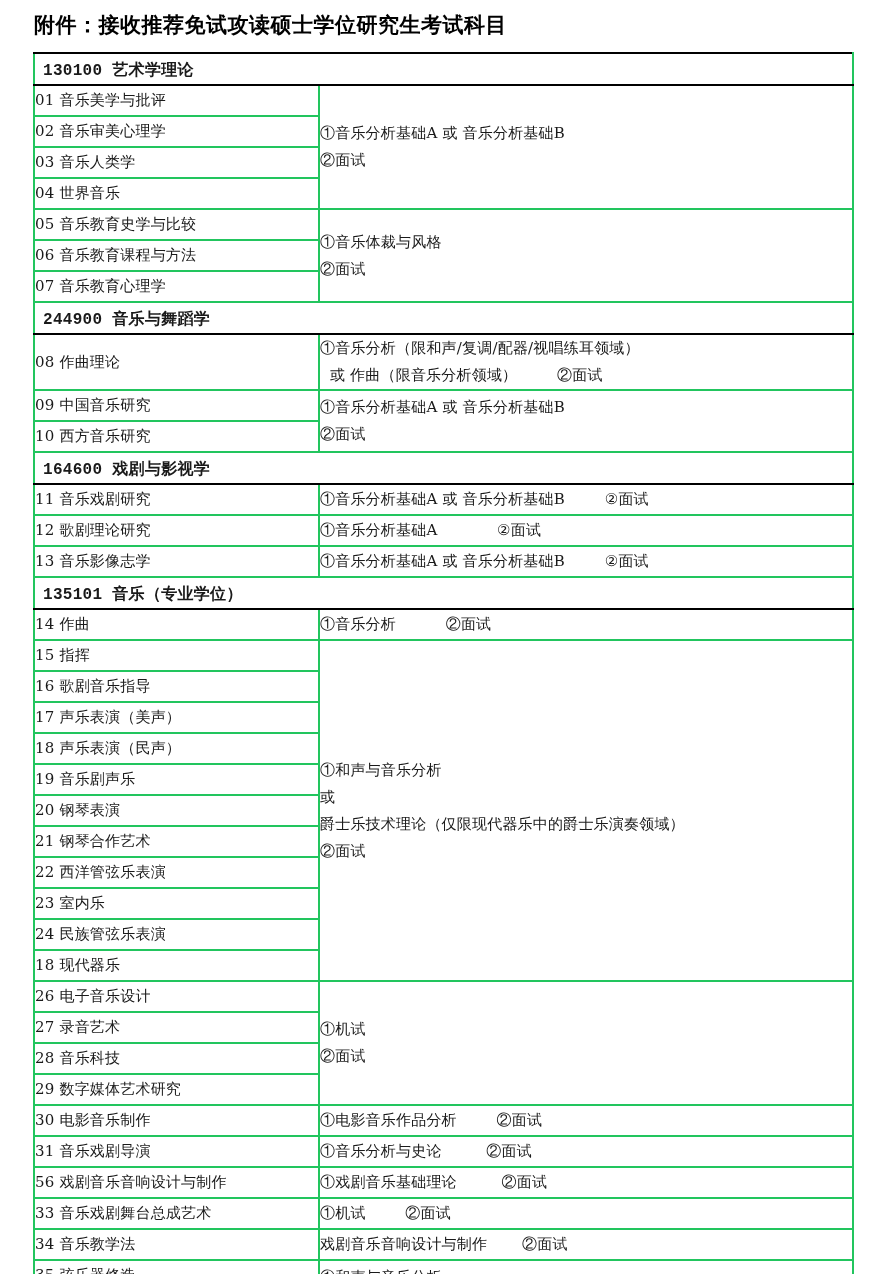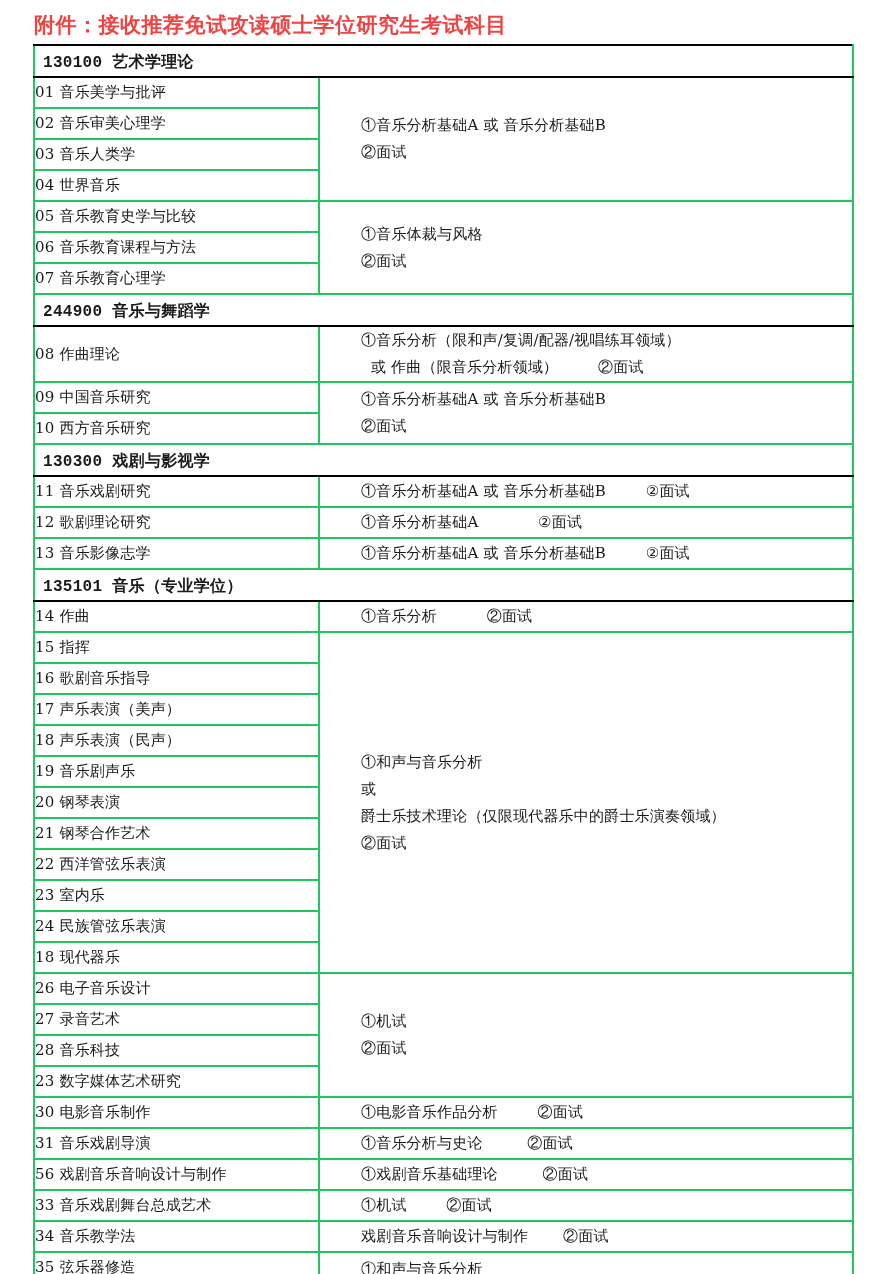--- a/index.html
+++ b/index.html
@@ -18,22 +18,22 @@
     position: relative;
     width: 888px;
     height: 1274px;
     box-sizing: border-box;
     padding: 0;
   }
   .doc-title {
     font-size: 21px;
     font-weight: 700;
     letter-spacing: 0.5px;
-    color: #ef4444;
-    padding: 10px 0 4px 34px;
+    color: #000000;
+    padding: 10px 0 12px 34px;
     line-height: 30px;
     white-space: nowrap;
   }
   table.exam-table {
     border-collapse: collapse;
     table-layout: fixed;
     width: 819px;
     margin-left: 33px;
     border: 2px solid #000;
   }
@@ -62,21 +62,21 @@
     white-space: nowrap;
     letter-spacing: 0.2px;
   }
   td.content {
     font-size: 15px;
     padding: 5px 0 5px 9px;
     line-height: 27px;
     vertical-align: middle;
     letter-spacing: 0.2px;
   }
-  td.content .ln { display: block; white-space: pre; margin-left: 41px; }
+  td.content .ln { display: block; white-space: pre; }
   td.content.mid { vertical-align: middle; }
   .thick-top { border-top-width: 2px !important; }
   .thick-bottom { border-bottom-width: 2px !important; }
 </style>
 </head>
 <body>
 
 <div class="page">
 
   <div class="doc-title">附件：接收推荐免试攻读硕士学位研究生考试科目</div>
@@ -133,21 +133,21 @@
           <td class="subject thick-top">09 中国音乐研究</td>
           <td class="content mid thick-top thick-bottom" rowspan="2">
             <span class="ln">①音乐分析基础A 或 音乐分析基础B</span>
             <span class="ln">②面试</span>
           </td>
         </tr>
         <tr>
           <td class="subject thick-bottom">10 西方音乐研究</td>
         </tr>
         <tr class="section-row">
-          <td colspan="2">130300 戏剧与影视学</td>
+          <td colspan="2">164600 戏剧与影视学</td>
         </tr>
         <tr>
           <td class="subject thick-top thick-bottom">11 音乐戏剧研究</td>
           <td class="content mid thick-top thick-bottom" rowspan="1">
             <span class="ln">①音乐分析基础A 或 音乐分析基础B        ②面试</span>
           </td>
         </tr>
         <tr>
           <td class="subject thick-top thick-bottom">12 歌剧理论研究</td>
           <td class="content mid thick-top thick-bottom" rowspan="1">
@@ -215,21 +215,21 @@
             <span class="ln">②面试</span>
           </td>
         </tr>
         <tr>
           <td class="subject">27 录音艺术</td>
         </tr>
         <tr>
           <td class="subject">28 音乐科技</td>
         </tr>
         <tr>
-          <td class="subject thick-bottom">23 数字媒体艺术研究</td>
+          <td class="subject thick-bottom">29 数字媒体艺术研究</td>
         </tr>
         <tr>
           <td class="subject thick-top thick-bottom">30 电影音乐制作</td>
           <td class="content mid thick-top thick-bottom" rowspan="1">
             <span class="ln">①电影音乐作品分析        ②面试</span>
           </td>
         </tr>
         <tr>
           <td class="subject thick-top thick-bottom">31 音乐戏剧导演</td>
           <td class="content mid thick-top thick-bottom" rowspan="1">

